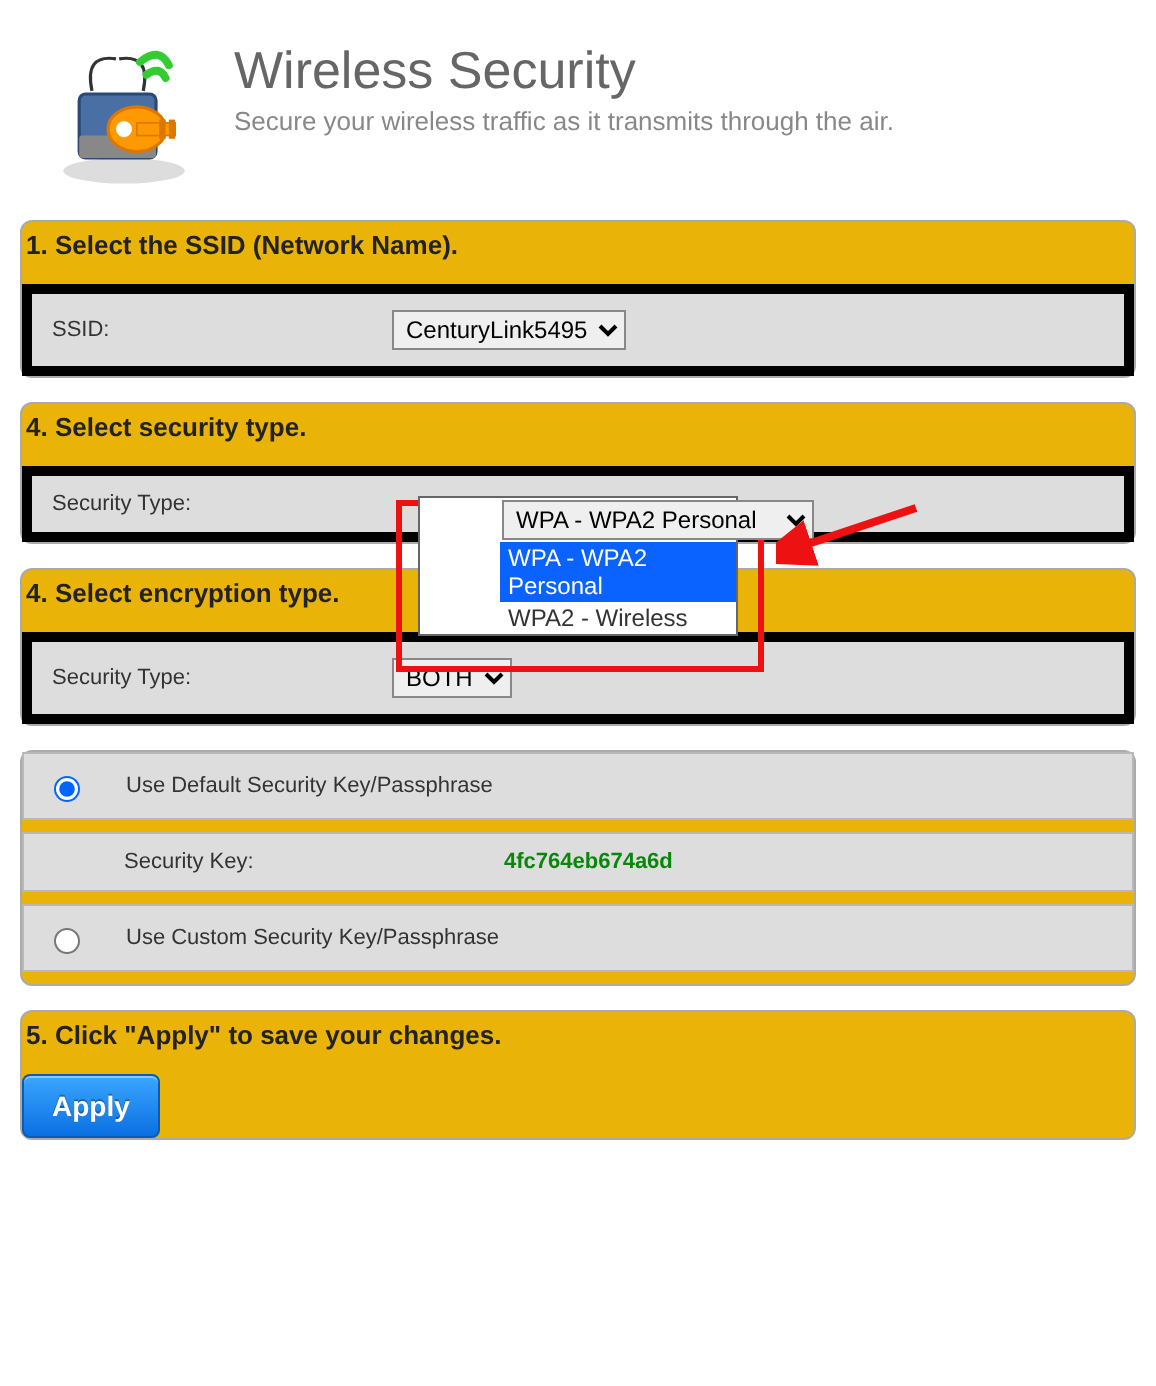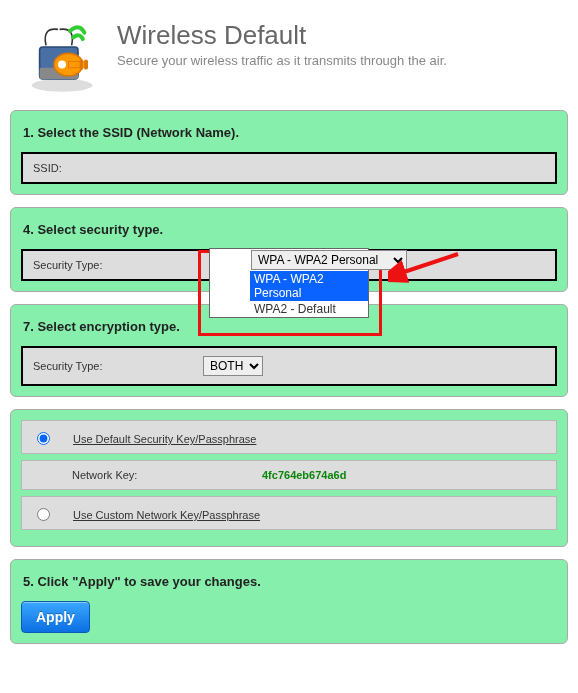--- a/index.html
+++ b/index.html
@@ -28,35 +28,34 @@
     font-weight: 300;
     color: #666;
     margin: 5px 0 2px 0;
   }
   .header p {
     font-size: 13px;
     color: #888;
     margin: 0;
   }
   .panel {
-    background: #86efac;
+    background: #eab308;
     border: 1px solid #aaa;
     border-radius: 6px;
-    padding: 10px;
     margin-bottom: 12px;
   }
   .panel-title {
     font-size: 13px;
     font-weight: bold;
     color: #222;
     margin: 4px 2px 12px 2px;
   }
   .field-row {
     background: #ddd;
-    border: 2px solid #000000;
+    border: 5px solid #000000;
     padding: 8px 10px;
     display: flex;
     align-items: center;
     font-size: 11px;
     color: #333;
     position: relative;
   }
   .field-label {
     width: 170px;
     flex-shrink: 0;
@@ -65,25 +64,24 @@
     font-size: 12px;
     padding: 1px 2px;
     background: #efefef;
     border: 1px solid #888;
   }
   .radio-row {
     background: #ddd;
     border: 1px solid #b8b8b8;
     padding: 8px 10px;
     display: flex;
-    align-items: flex-end;
+    align-items: center;
     gap: 20px;
     font-size: 11px;
     margin-bottom: 6px;
-    text-decoration: underline;
   }
   .sub-row {
     background: #ddd;
     border: 1px solid #b8b8b8;
     padding: 8px 10px 8px 50px;
     display: flex;
     align-items: center;
     font-size: 11px;
     margin-bottom: 6px;
   }
@@ -168,82 +166,85 @@
       <path d="M60 20 Q72 10 78 22" stroke="#3c3" stroke-width="5" fill="none" stroke-linecap="round"></path>
       <path d="M64 28 Q72 22 76 30" stroke="#3c3" stroke-width="5" fill="none" stroke-linecap="round"></path>
       <ellipse cx="58" cy="62" rx="18" ry="14" fill="#f90" stroke="#d70" stroke-width="2"></ellipse>
       <circle cx="50" cy="62" r="5" fill="#fff"></circle>
       <rect x="58" y="58" width="24" height="8" fill="#f90" stroke="#d70" stroke-width="1"></rect>
       <rect x="72" y="56" width="4" height="12" fill="#d70"></rect>
       <rect x="78" y="56" width="4" height="12" fill="#d70"></rect>
     </svg>
   </div>
   <div>
-    <h1>Wireless Default</h1>
+    <h1>Wireless Security</h1>
     <p>Secure your wireless traffic as it transmits through the air.</p>
   </div>
 </div>
 
 <div class="panel">
   <div class="panel-title">1. Select the SSID (Network Name).</div>
   <div class="field-row">
     <span class="field-label">SSID:</span>
+    <select>
+      <option>CenturyLink5495</option>
+    </select>
   </div>
 </div>
 
 <div class="panel">
   <div class="panel-title">4. Select security type.</div>
   <div class="field-row">
     <span class="field-label">Security Type:</span>
   </div>
 </div>
 
 <div class="panel">
-  <div class="panel-title">7. Select encryption type.</div>
+  <div class="panel-title">4. Select encryption type.</div>
   <div class="field-row">
     <span class="field-label">Security Type:</span>
     <select>
       <option>BOTH</option>
     </select>
   </div>
 </div>
 
 <div class="panel">
 
   <div class="radio-row">
     <input type="radio" name="keymode" checked="" style="accent-color: rgb(0, 102, 255);">
     <span>Use Default Security Key/Passphrase</span>
   </div>
 
   <div class="sub-row">
-    <span class="sub-label">Network Key:</span>
+    <span class="sub-label">Security Key:</span>
     <span class="seckey-value">4fc764eb674a6d</span>
   </div>
 
   <div class="radio-row">
     <input type="radio" name="keymode" style="">
-    <span>Use Custom Network Key/Passphrase</span>
+    <span>Use Custom Security Key/Passphrase</span>
   </div>
 
 </div>
 
 <div class="panel">
   <div class="panel-title">5. Click "Apply" to save your changes.</div>
   <button class="apply-btn">Apply</button>
 </div>
 
 <div class="highlight-box"></div>
 
 <div class="dropdown-overlay">
   <select class="dropdown-select">
     <option>WPA - WPA2 Personal</option>
   </select>
   <div class="dropdown-options">
     <div class="opt selected">WPA - WPA2 Personal</div>
-    <div class="opt">WPA2 - Default</div>
+    <div class="opt">WPA2 - Wireless</div>
   </div>
 </div>
 
 <svg class="arrow" width="80" height="40">
   <defs>
     <marker id="ah" markerWidth="10" markerHeight="10" refX="2" refY="3" orient="auto">
       <path d="M0,0 L0,6 L8,3 z" fill="#e11"></path>
     </marker>
   </defs>
   <line x1="70" y1="6" x2="10" y2="26" stroke="#e11" stroke-width="4" marker-end="url(#ah)"></line>

